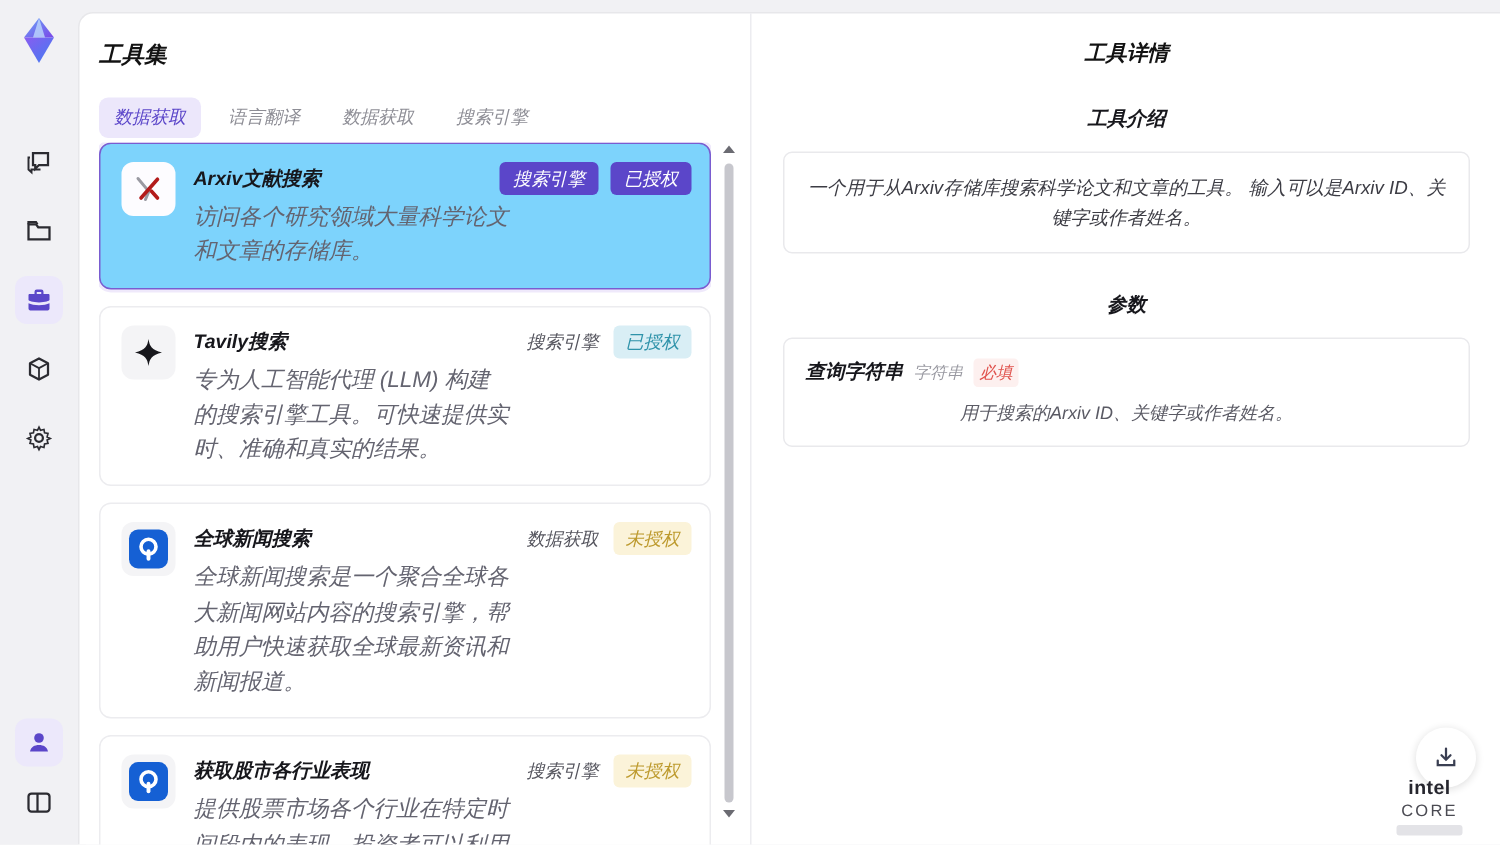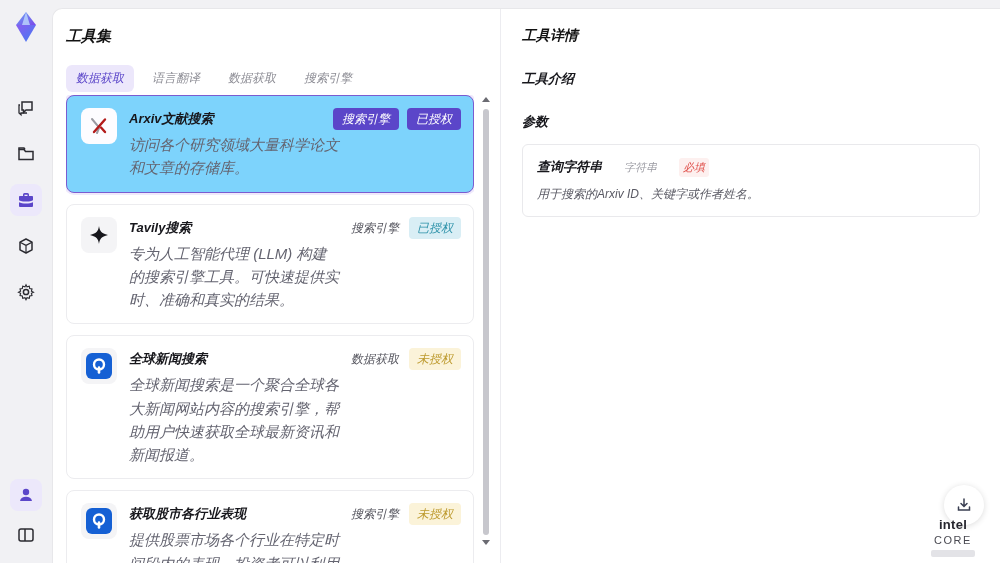--- a/index.html
+++ b/index.html
@@ -50,29 +50,29 @@
   
   .list-scrollbar { position:absolute; right:10px; top:88px; bottom:10px; width:8px; }
   .scroll-thumb { position:absolute; left:1px; top:12px; bottom:18px; width:6px;
     background:#c7c7cd; border-radius:3px; }
   .scroll-arrow { position:absolute; left:0; width:0; height:0; border-left:4px solid transparent;
     border-right:4px solid transparent; }
   .scroll-arrow.up { top:0; border-bottom:5px solid #6b6b72; }
   .scroll-arrow.down { bottom:8px; border-top:5px solid #6b6b72; }
 
   
-  .right-panel { position:absolute; left:449px; top:0; right:0; bottom:0; padding:18px 20px 0 20px; }
+  .right-panel { position:absolute; left:449px; top:0; right:0; bottom:0; padding:18px 20px 0 20px;text-align:center; }
   .section-title { font-size:13px; font-weight:bold; color:#17171c; }
   .rp-title { font-size:14px; font-weight:bold; color:#121212; }
   .rp-sub { margin-top:25px; }
   .info-box { margin-top:13px; border:1px solid #e9e9ec; border-radius:6px; background:#fff;
     padding:13px 14px; font-size:12.5px; color:#3c3c44; line-height:1.6; }
   .param-box { margin-top:13px; border:1px solid #e9e9ec; border-radius:6px; background:#fff;
     padding:13px 14px; }
-  .param-head { display:flex; align-items:baseline; gap:22px; }
+  .param-head { display:flex; align-items:baseline; gap:7px; }
   .param-name { font-size:13px; font-weight:bold; color:#17171c; }
   .param-type { font-size:11px; color:#9a9aa2; }
   .param-required { font-size:11px; color:#e0524d; background:#fdf0ef; padding:2px 4px; border-radius:3px; }
   .param-desc { margin-top:9px; font-size:12px; color:#5a5a64; }
 
   
   .download-fab { position:absolute; right:16px; bottom:38px; width:40px; height:40px; border-radius:50%;
     background:#fff; box-shadow:0 1px 6px rgba(0,0,0,0.14); display:flex; align-items:center;
     justify-content:center; cursor:pointer; color:#3a3f52; }
   .brand { position:absolute; right:16px; bottom:6px; width:62px; text-align:center; }
@@ -260,20 +260,21 @@
     <div class="list-scrollbar">
       <div class="scroll-arrow up"></div>
       <div class="scroll-thumb"></div>
       <div class="scroll-arrow down"></div>
     </div>
   </div>
 
   <div class="right-panel">
     <div class="rp-title">工具详情</div>
     <div class="section-title rp-sub">工具介绍</div>
+    <div class="info-box">一个用于从Arxiv存储库搜索科学论文和文章的工具。 输入可以是Arxiv ID、关键字或作者姓名。</div>
     <div class="section-title rp-sub">参数</div>
     <div class="param-box">
       <div class="param-head">
         <span class="param-name">查询字符串</span>
         <span class="param-type">字符串</span>
         <span class="param-required">必填</span>
       </div>
       <div class="param-desc">用于搜索的Arxiv ID、关键字或作者姓名。</div>
     </div>
   </div>

